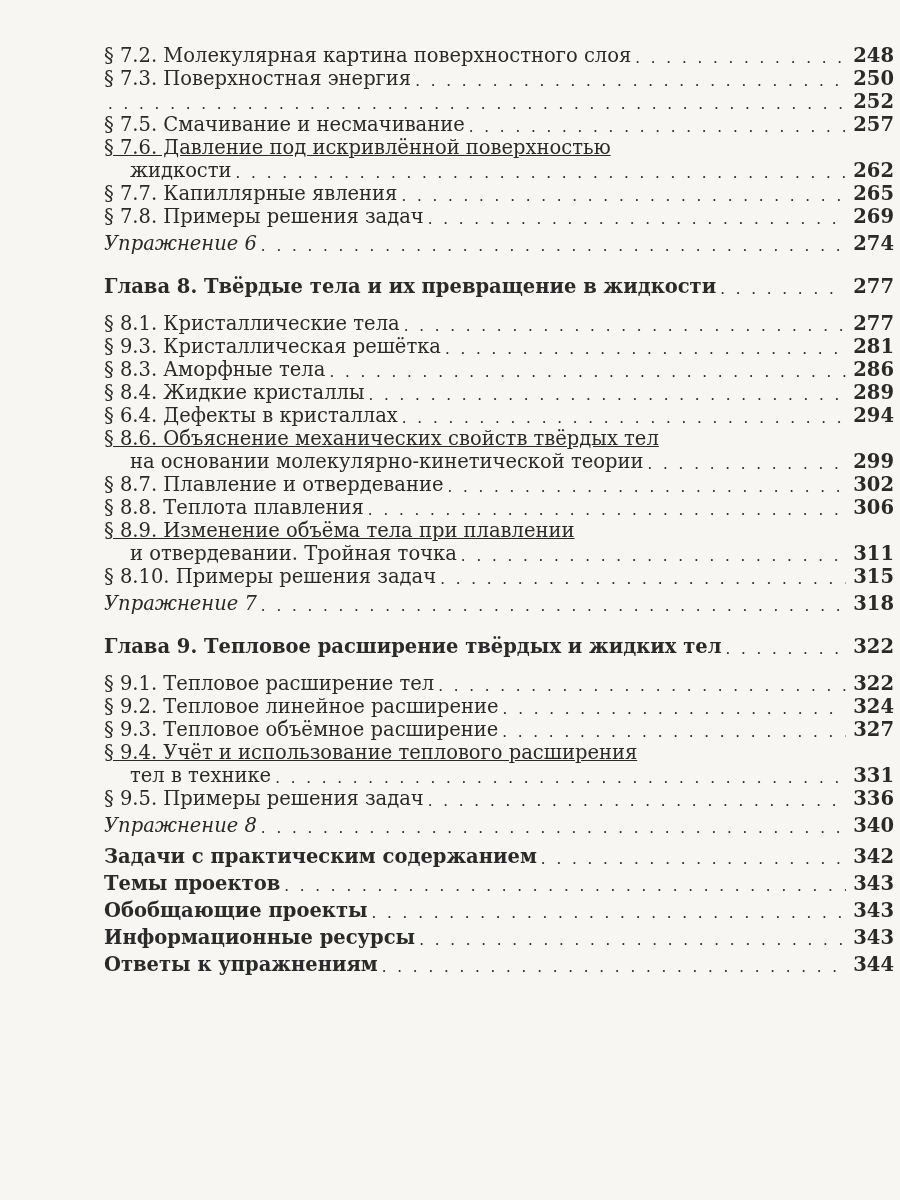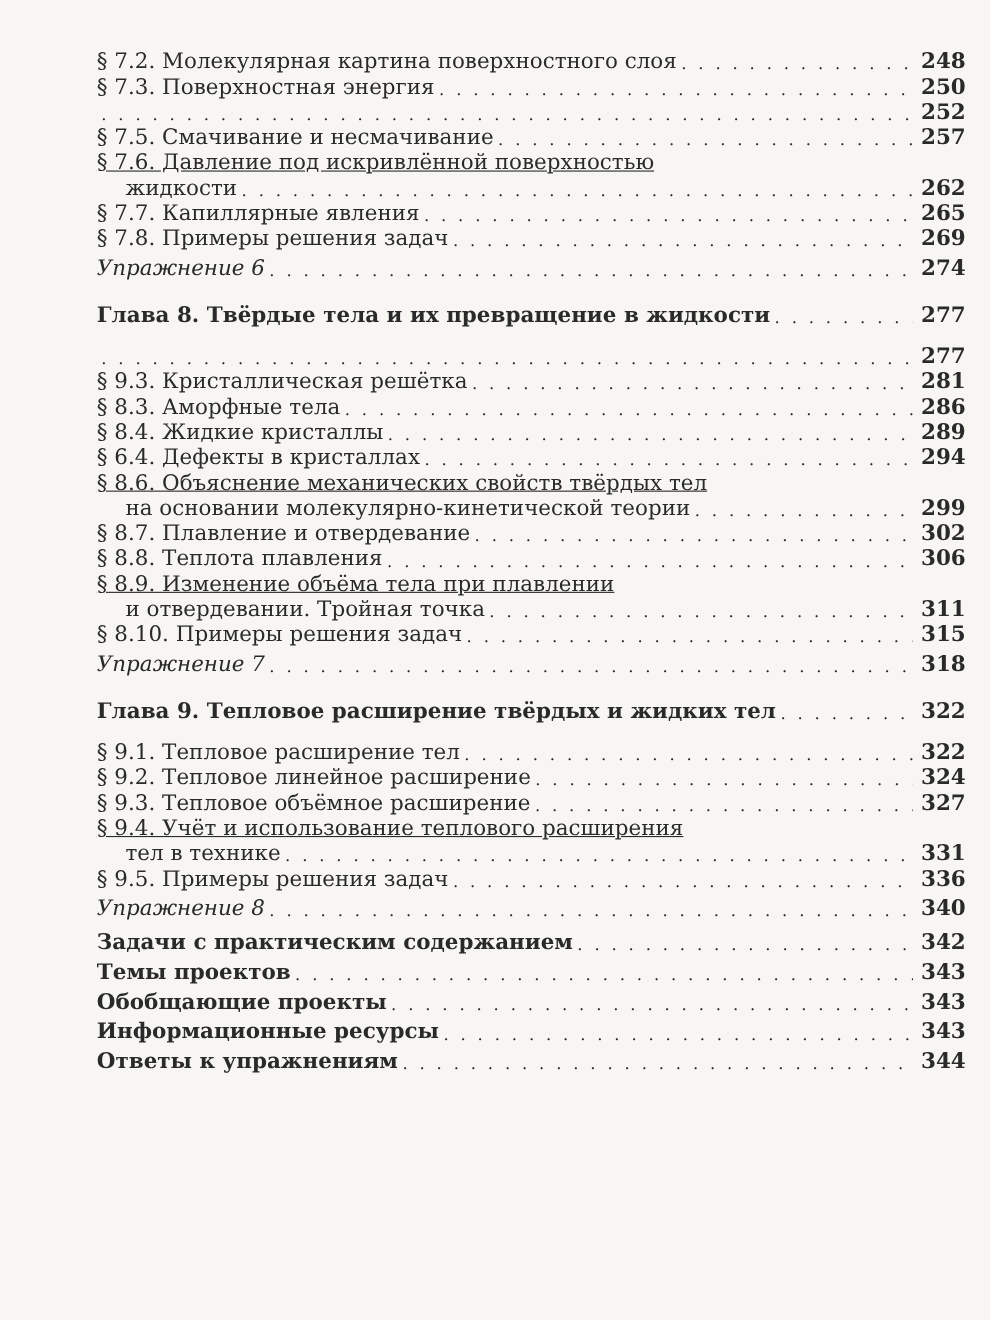--- a/index.html
+++ b/index.html
@@ -4,21 +4,21 @@
 <style>
   html, body { margin: 0; padding: 0; }
   body {
     width: 900px; height: 1200px; overflow: hidden;
     background: #f7f6f2;
     font-family: "DejaVu Serif", "Liberation Serif", serif;
     color: #2a2a2a;
     position: relative;
   }
   .page {
-    position: absolute; left: 88px; top: 44px; width: 790px;
+    position: absolute; left: 104px; top: 44px; width: 790px;
   }
   .row {
     display: flex; align-items: flex-end;
     font-size: 19.5px; line-height: 23px; height: 23px;
     white-space: nowrap;
   }
   .row.ml { height: auto; flex-direction: column; align-items: stretch; }
   .row .title { flex: 0 0 auto; }
   .row .dots {
     flex: 1 1 auto; overflow: hidden; margin: 0 4px;
@@ -88,20 +88,21 @@
 
   <div class="gap"></div>
   <div class="row bold chapter">
     <span class="title">Глава 8. Твёрдые тела и их превращение в жидкости</span>
     <span class="dots"></span>
     <span class="pg">277</span>
   </div>
   <div class="gap-s"></div>
 
   <div class="row">
+    <span class="title">§ 8.1. Кристаллические тела</span>
     <span class="dots"></span>
     <span class="pg">277</span>
   </div>
   <div class="row">
     <span class="title">§ 9.3. Кристаллическая решётка</span>
     <span class="dots"></span>
     <span class="pg">281</span>
   </div>
   <div class="row">
     <span class="title">§ 8.3. Аморфные тела</span>

